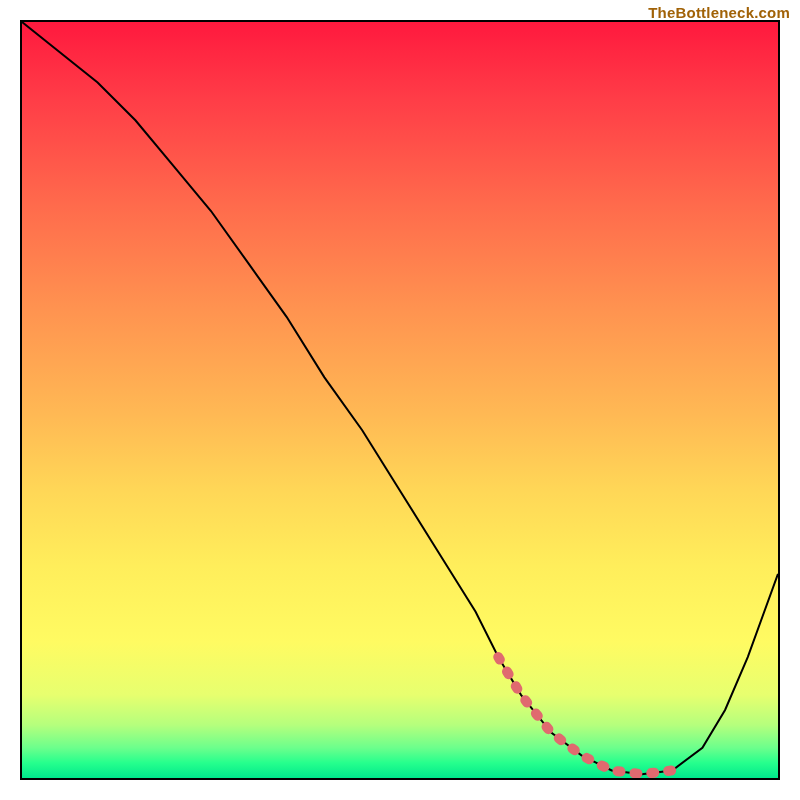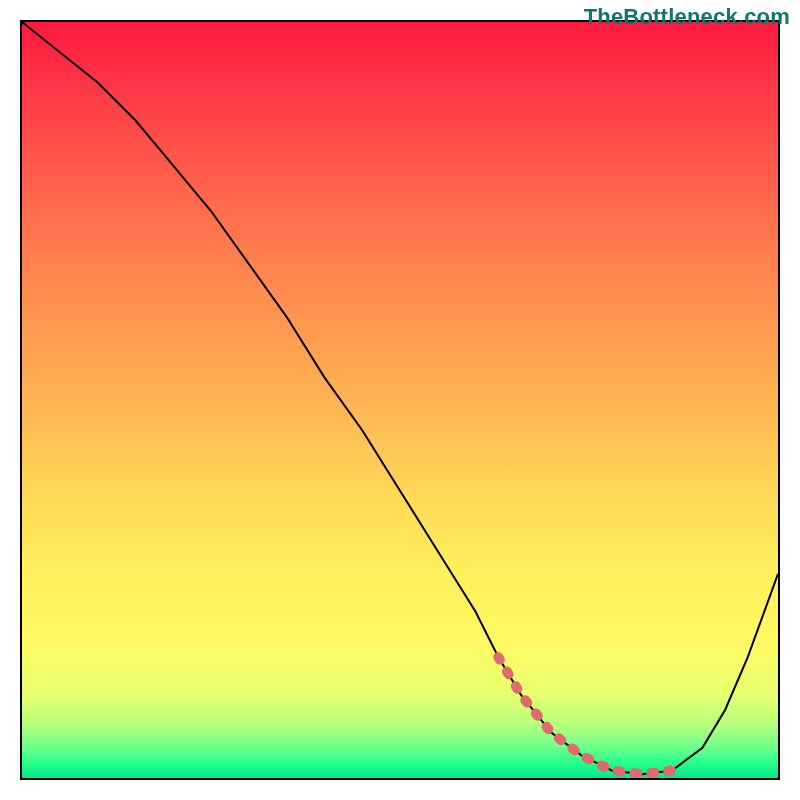--- a/index.html
+++ b/index.html
@@ -13,23 +13,23 @@
   }
   .container {
     position: relative;
     width: 800px;
     height: 800px;
   }
   .watermark {
     position: absolute;
     top: 4px;
     right: 10px;
-    font-size: 22px;
+    font-size: 15px;
     font-weight: 600;
-    color: #0f766e;
+    color: #a16207;
     letter-spacing: 0.2px;
     z-index: 10;
     text-align: center;
   }
   .plot {
     position: absolute;
     left: 20px;
     top: 20px;
     width: 760px;
     height: 760px;

